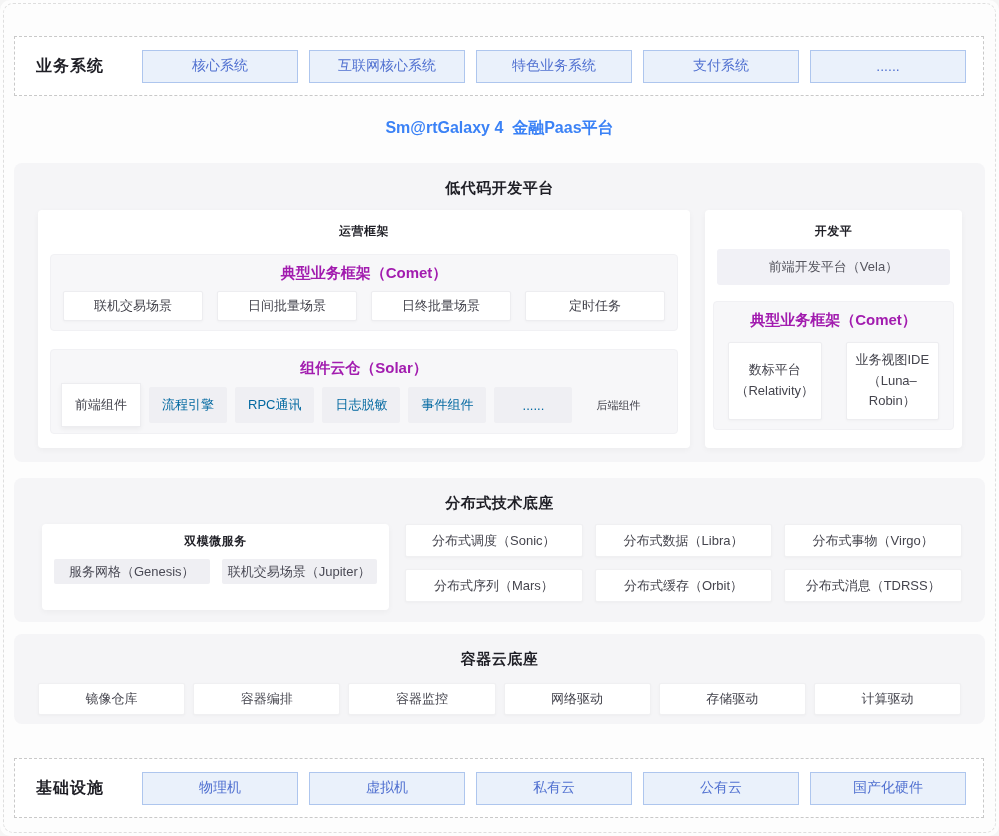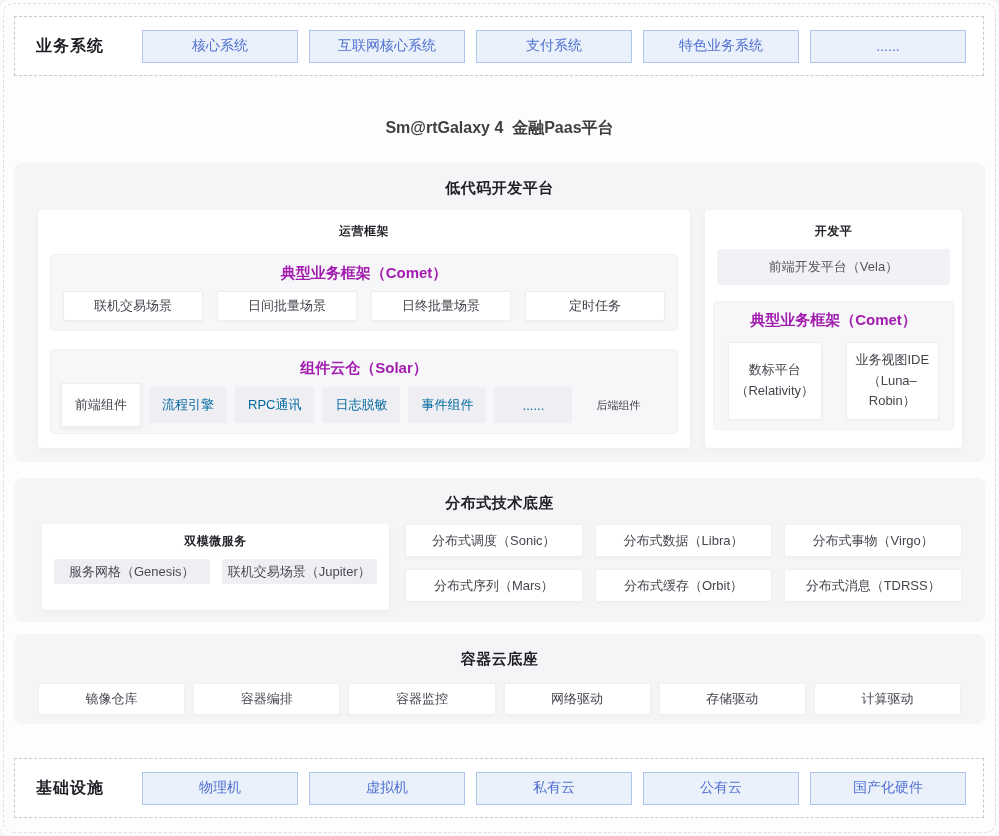--- a/index.html
+++ b/index.html
@@ -16,37 +16,37 @@
     position: absolute; inset: 3px; border: 1px dashed #dedede;
     border-radius: 10px; pointer-events: none;
   }
 
   
   .dashed-row {
     position: absolute; left: 14px; width: 970px; height: 60px;
     border: 1px dashed #c9c9c9; background: #fff;
     display: flex; align-items: center;
   }
-  .row-biz   { top: 16px; align-items: center; }
+  .row-biz   { top: 36px; align-items: center; }
   .row-infra { top: 758px; }
   .row-label {
     width: 127px; padding-left: 21px; font-weight: bold;
     font-size: 16px; color: #1f1f26; letter-spacing: 1px;
   }
   .btn-row { display: flex; gap: 11px; }
   .blue-btn {
     width: 156px; height: 33px; background: #eaf1fb;
     border: 1px solid #aec6ee; color: #5070d0; font-size: 14px;
     display: flex; align-items: center; justify-content: center;
   }
 
   .main-title {
     position: absolute; top: 118px; left: 0; width: 999px;
     text-align: center; font-size: 16px; font-weight: bold;
-    color: #404040; white-space: pre;
+    color: #3b82f6; white-space: pre;
   }
 
   
   .section {
     position: absolute; left: 14px; width: 971px;
     background: #f5f5f7; border-radius: 8px;
   }
   .sec-lowcode     { top: 163px; height: 299px; }
   .sec-distributed { top: 478px; height: 144px; }
   .sec-container   { top: 634px; height: 90px; }
@@ -153,22 +153,22 @@
 <body>
 
 <div class="page">
   <div class="page-dash"></div>
 
   <div class="dashed-row row-biz">
     <div class="row-label">业务系统</div>
     <div class="btn-row">
       <div class="blue-btn">核心系统</div>
       <div class="blue-btn">互联网核心系统</div>
+      <div class="blue-btn">特色业务系统</div>
       <div class="blue-btn">支付系统</div>
-      <div class="blue-btn">特色业务系统</div>
       <div class="blue-btn">......</div>
     </div>
   </div>
 
   <div class="main-title">Sm@rtGalaxy 4  金融Paas平台</div>
 
   <div class="section sec-lowcode">
     <div class="sec-title">低代码开发平台</div>
 
     <div class="white-card op-card">

